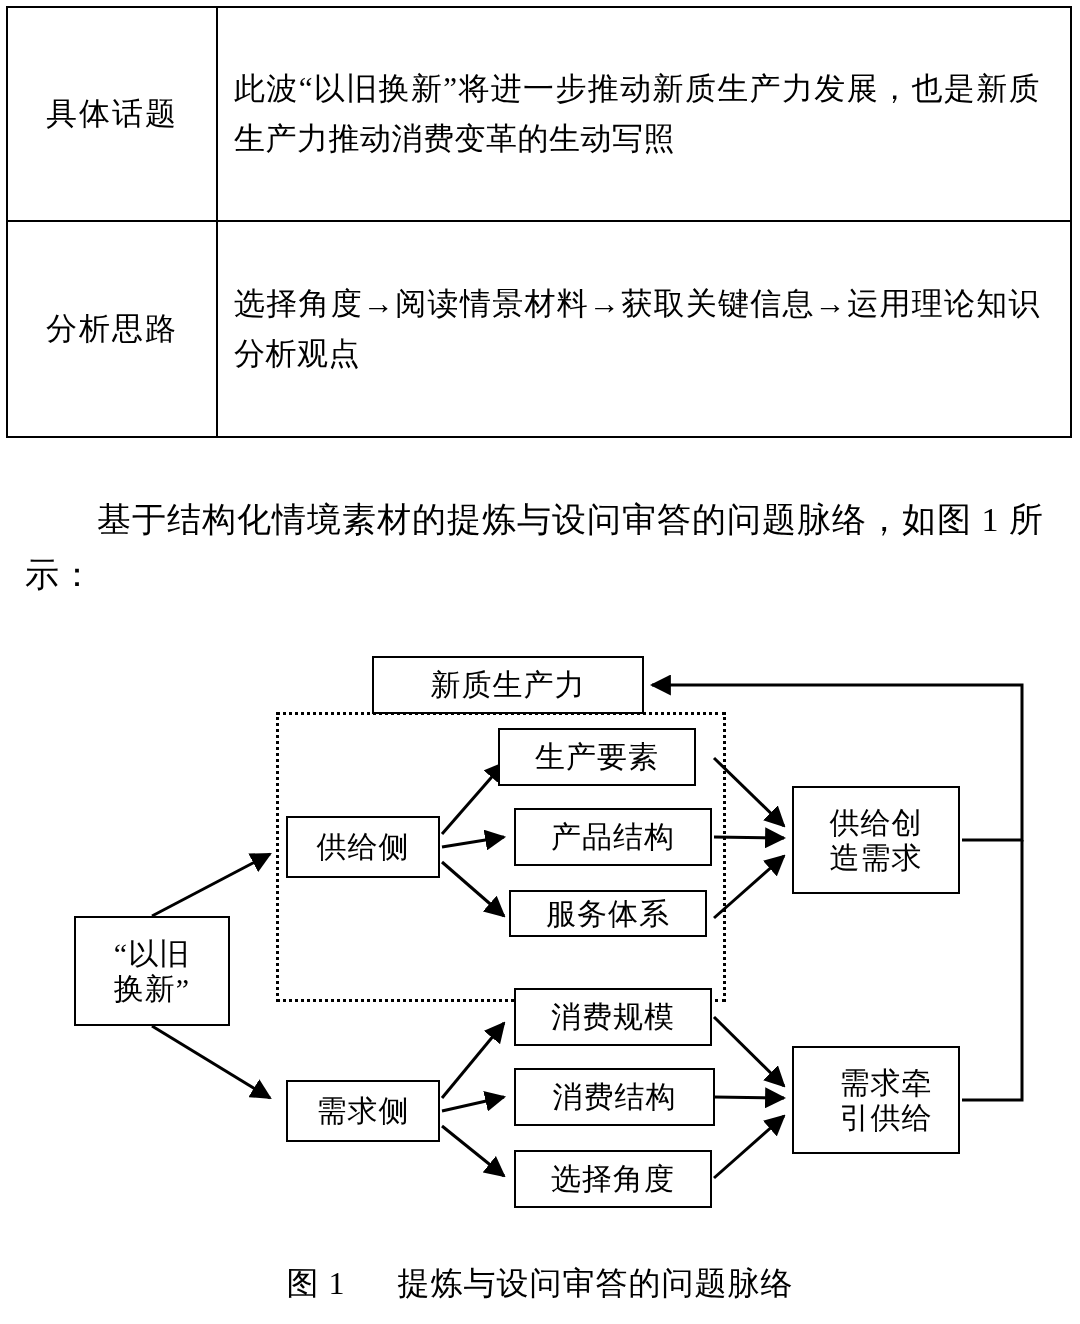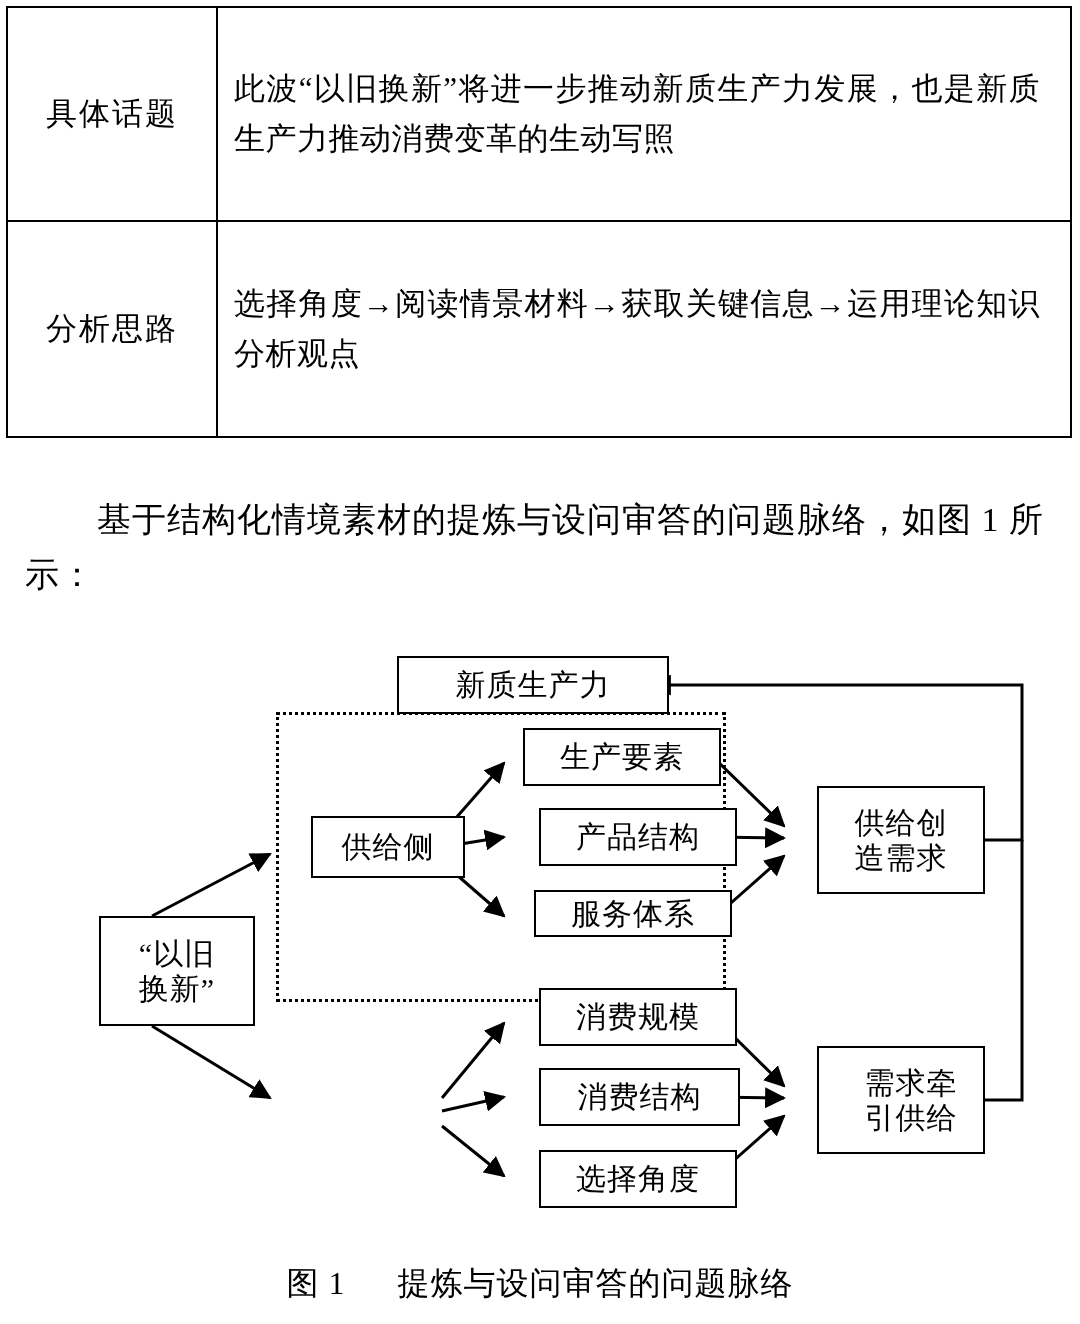--- a/index.html
+++ b/index.html
@@ -77,21 +77,20 @@
     background: #fff;
     box-sizing: border-box;
     display: flex;
     align-items: center;
     justify-content: center;
     text-align: center;
     font-size: 30px;
     line-height: 1.18;
     letter-spacing: 1px;
     white-space: pre-line;
-    margin-left: 25px;
   }
   .dotted-group {
     position: absolute;
     border: 3px dotted #000;
     box-sizing: border-box;
     background: transparent;
   }
 
   
   #n-newforce  { left: 372px; top: 28px;  width: 272px; height: 58px; }
@@ -178,20 +177,21 @@
 
   <div class="dotted-group" id="g-supply"></div>
 
   <div class="node" id="n-newforce">新质生产力</div>
 
   <div class="node" id="n-source">“以旧
 换新”</div>
 
   <div class="node" id="n-supply">供给侧</div>
 
+  <div class="node" id="n-demand">需求侧</div>
 
   <div class="node" id="n-sup1">生产要素</div>
   <div class="node" id="n-sup2">产品结构</div>
   <div class="node" id="n-sup3">服务体系</div>
 
   <div class="node" id="n-dem1">消费规模</div>
   <div class="node" id="n-dem2">消费结构</div>
   <div class="node" id="n-dem3">选择角度</div>
 
   <div class="node" id="n-supcreate">供给创

